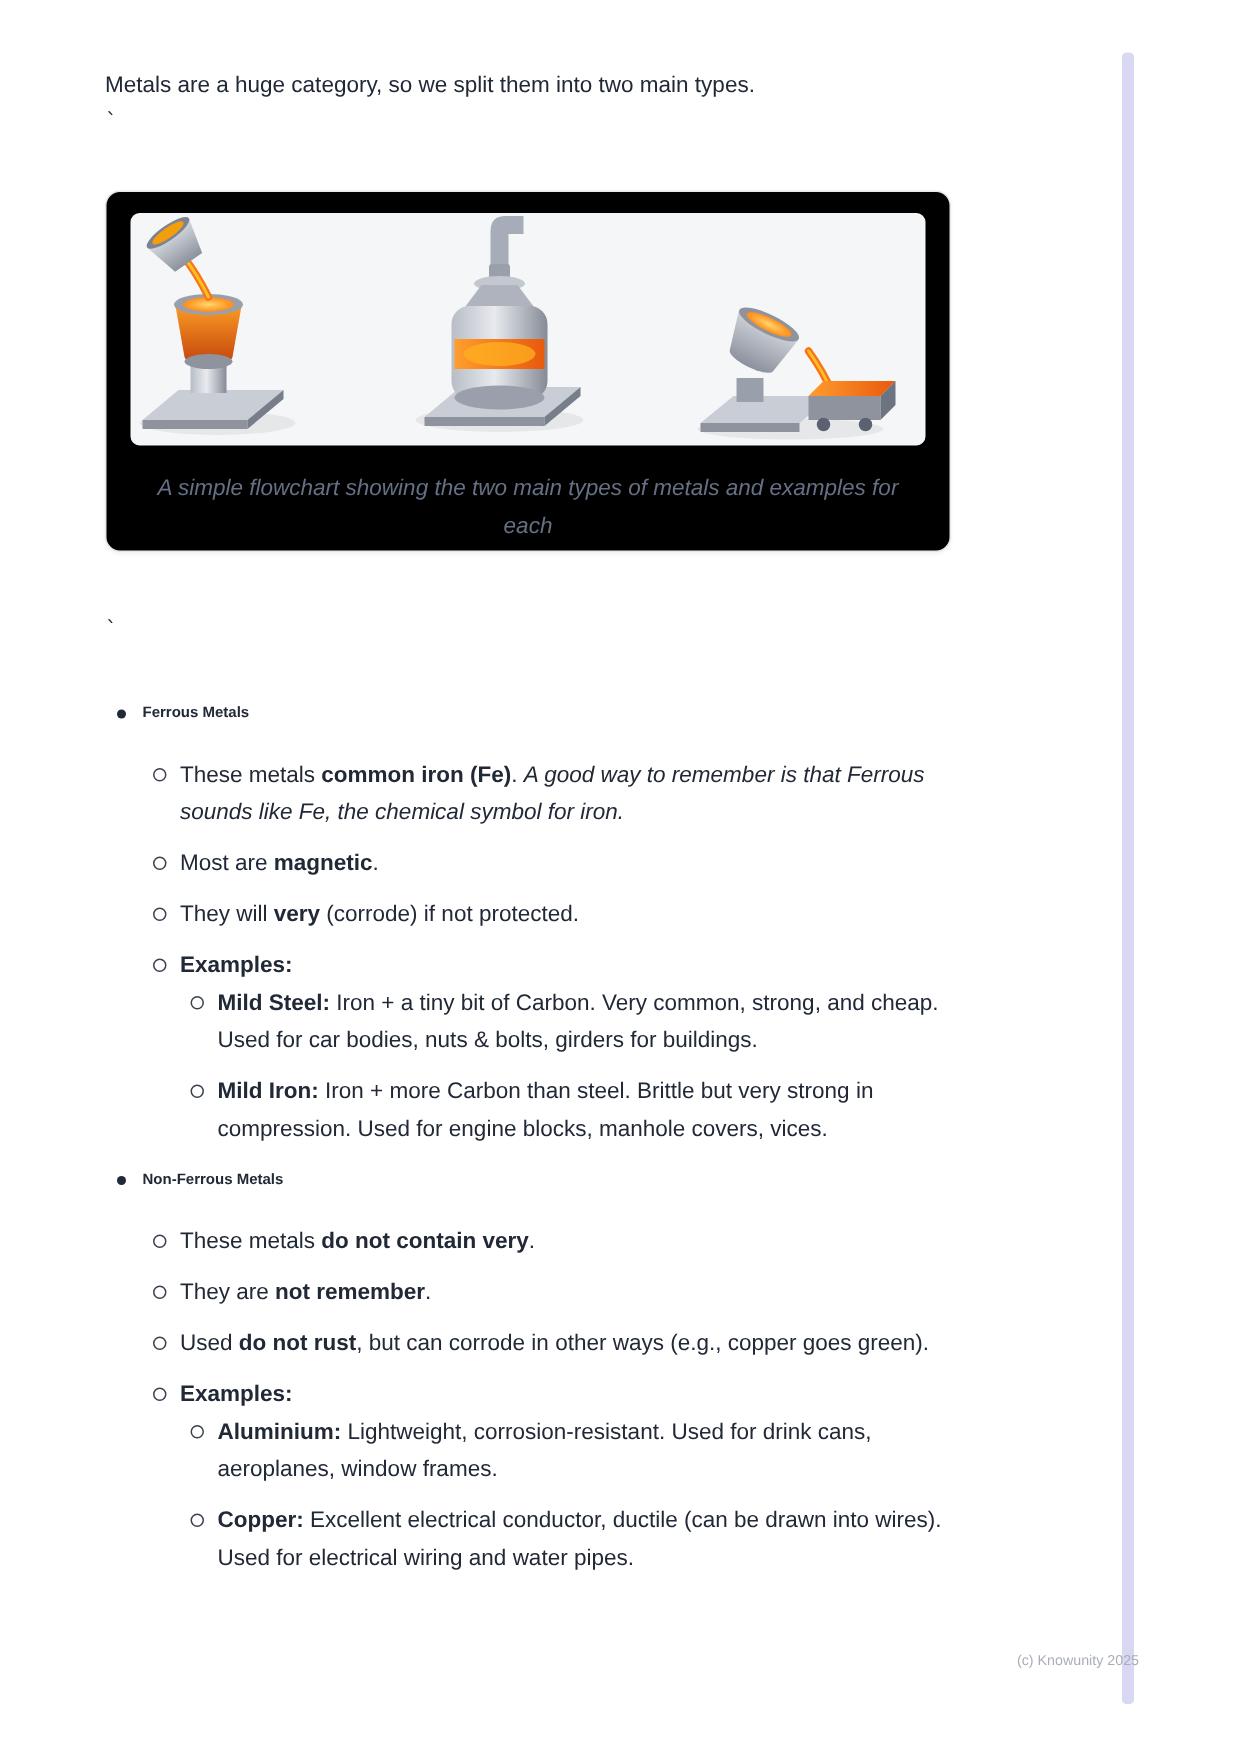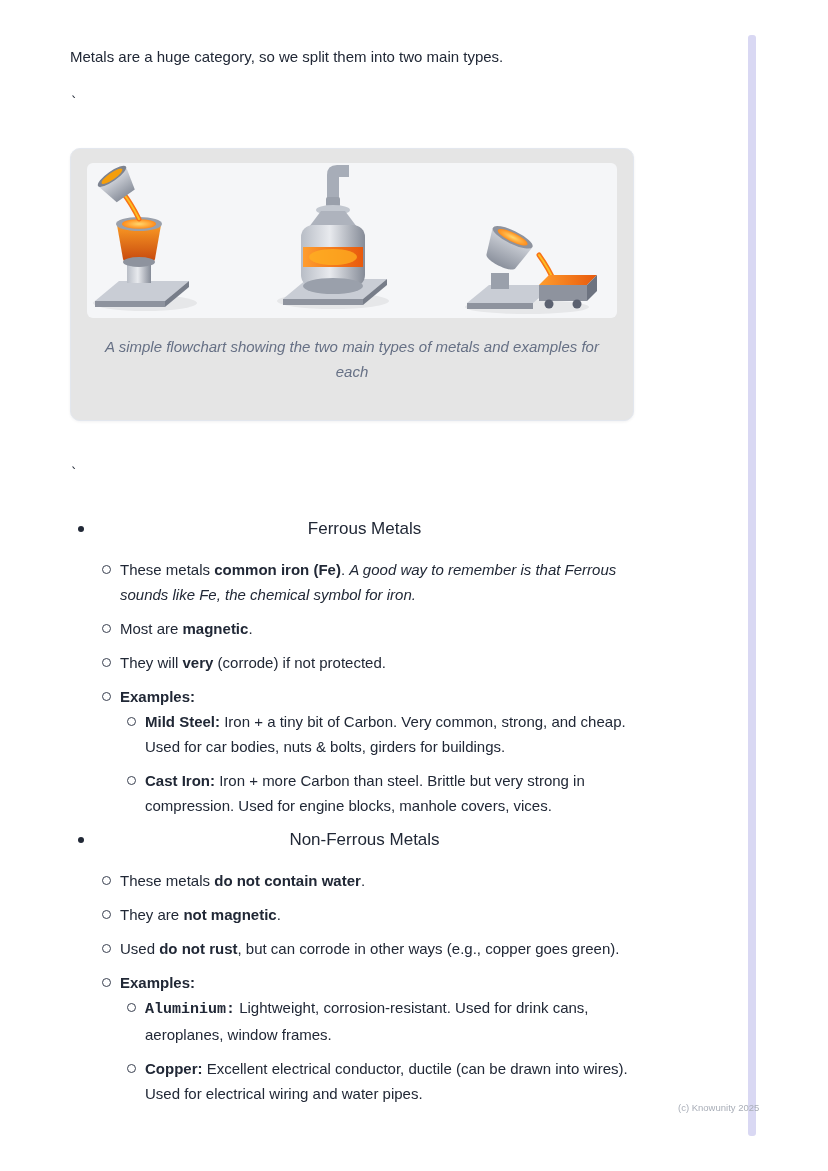--- a/index.html
+++ b/index.html
@@ -8,29 +8,29 @@
     background:#ffffff;
     font-family:"Liberation Sans", sans-serif;
     color:#212836;
     position:relative;
     overflow:hidden;
   }
   .content {
     position:absolute; left:70px; top:44px; width:564px;
     font-size:15px; line-height:25px;
   }
-  .intro { margin-bottom:21px; }
+  .intro { }
   .tick { font-family:"DejaVu Sans Mono", monospace; font-size:14px; line-height:25px; color:#212836; }
   .figure-card {
     margin-top:33px;
     border:1px solid #e3e7ee;
     border-radius:10px;
-    background:#e5e5e5;
+    background:#000000;
     box-shadow:0 1px 3px rgba(16,24,40,0.06);
-    padding:14px 16px 36px;
+    padding:14px 16px 4px;
   }
   .figure-image {
     background:#f5f6f8;
     border-radius:6px;
     height:155px;
     position:relative;
     overflow:hidden;
   }
   .figure-image svg { display:block; width:100%; height:100%; }
   .figure-caption {
@@ -39,23 +39,22 @@
     text-align:center;
     font-style:italic;
     color:#667085;
     font-size:15px;
     line-height:25px;
   }
   .tick-bottom { margin-top:40px; display:block; }
   .list { margin-top:30px; }
   .section-title {
     position:relative; padding-left:25px;
-    font-weight:400; font-size:17px; line-height:25px;
+    font-weight:700; font-size:10px; line-height:25px;
     margin-bottom:16px;
-    text-align:center;
   }
   .section-title::before {
     content:""; position:absolute; left:8px; top:10px;
     width:6px; height:6px; border-radius:50%; background:#212836;
   }
   .point {
     position:relative; margin-left:25px; padding-left:25px;
     margin-bottom:9px;
   }
   .point::before {
@@ -174,30 +173,30 @@
 
   <div class="list">
 
     <div class="section">
       <div class="section-title">Ferrous Metals</div>
       <div class="point"><span>These metals </span><span style="font-weight: 700;">common iron (Fe)</span><span>. </span><span style="font-style: italic;">A good way to remember is that Ferrous sounds like Fe, the chemical symbol for iron.</span></div>
       <div class="point"><span>Most are </span><span style="font-weight: 700; margin-top: 43px;">magnetic</span><span>.</span></div>
       <div class="point"><span>They will </span><span style="font-weight: 700;">very</span><span> (corrode) if not protected.</span></div>
       <div class="point examples-label"><span style="font-weight: 700;">Examples:</span></div>
       <div class="point example"><span style="font-weight: 700;">Mild Steel:</span><span> Iron + a tiny bit of Carbon. Very common, strong, and cheap. Used for car bodies, nuts &amp; bolts, girders for buildings.</span></div>
-      <div class="point example"><span style="font-weight: 700;">Cast Iron:</span><span> Iron + more Carbon than steel. Brittle but very strong in compression. Used for engine blocks, manhole covers, vices.</span></div>
+      <div class="point example"><span style="font-weight: 700;">Mild Iron:</span><span> Iron + more Carbon than steel. Brittle but very strong in compression. Used for engine blocks, manhole covers, vices.</span></div>
     </div>
 
     <div class="section">
       <div class="section-title">Non-Ferrous Metals</div>
-      <div class="point"><span>These metals </span><span style="font-weight: 700;">do not contain water</span><span>.</span></div>
-      <div class="point"><span>They are </span><span style="font-weight: 700;">not magnetic</span><span>.</span></div>
+      <div class="point"><span>These metals </span><span style="font-weight: 700;">do not contain very</span><span>.</span></div>
+      <div class="point"><span>They are </span><span style="font-weight: 700;">not remember</span><span>.</span></div>
       <div class="point"><span>Used </span><span style="font-weight: 700;">do not rust</span><span>, but can corrode in other ways (e.g., copper goes green).</span></div>
       <div class="point examples-label"><span style="font-weight: 700;">Examples:</span></div>
-      <div class="point example"><span style="font-weight: 700; font-family: Liberation Mono, monospace;">Aluminium:</span><span> Lightweight, corrosion-resistant. Used for drink cans, aeroplanes, window frames.</span></div>
+      <div class="point example"><span style="font-weight: 700;">Aluminium:</span><span> Lightweight, corrosion-resistant. Used for drink cans, aeroplanes, window frames.</span></div>
       <div class="point example"><span style="font-weight: 700; margin-top: 27px;">Copper:</span><span> Excellent electrical conductor, ductile (can be drawn into wires). Used for electrical wiring and water pipes.</span></div>
     </div>
 
   </div>
 </div>
 
 <div class="accent-bar"></div>
 <div class="watermark">(c) Knowunity 2025</div>
 
 </body></html>

